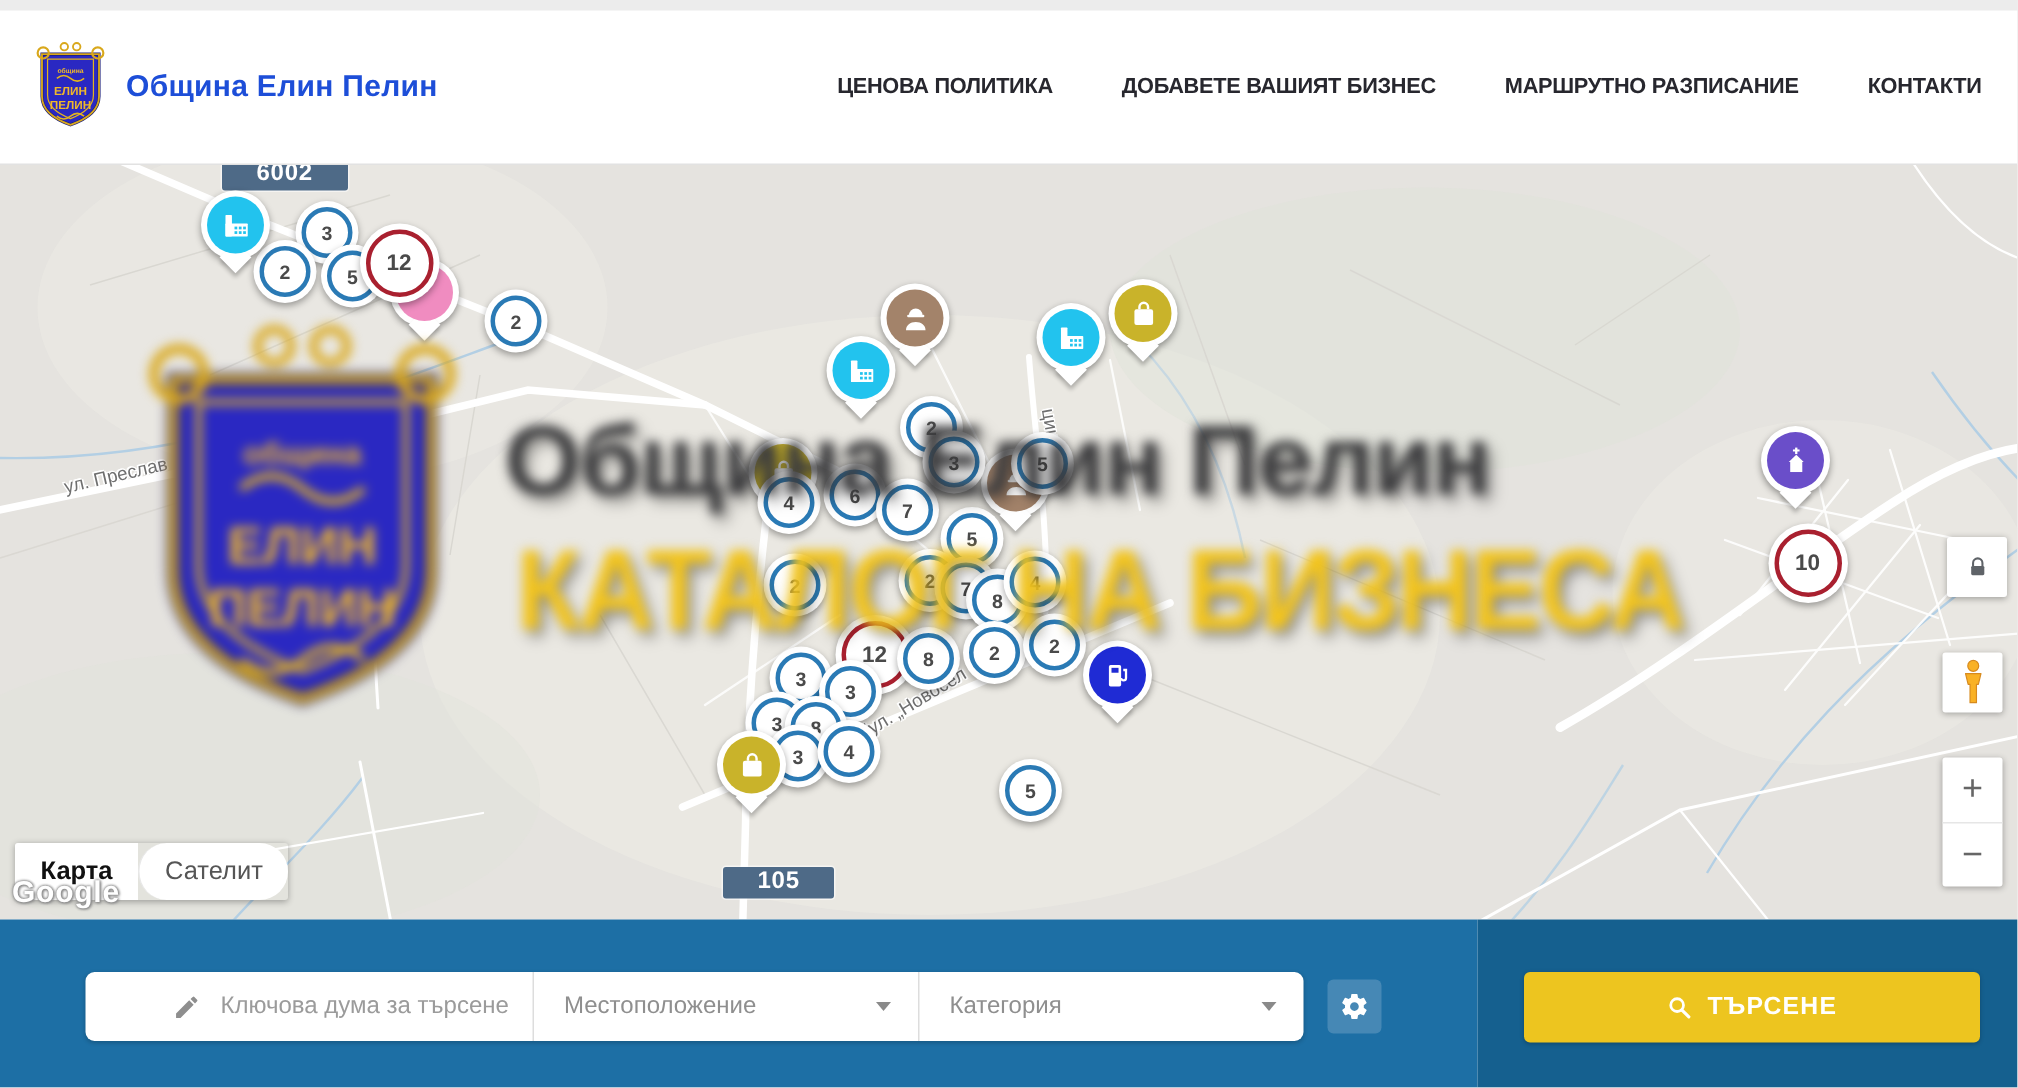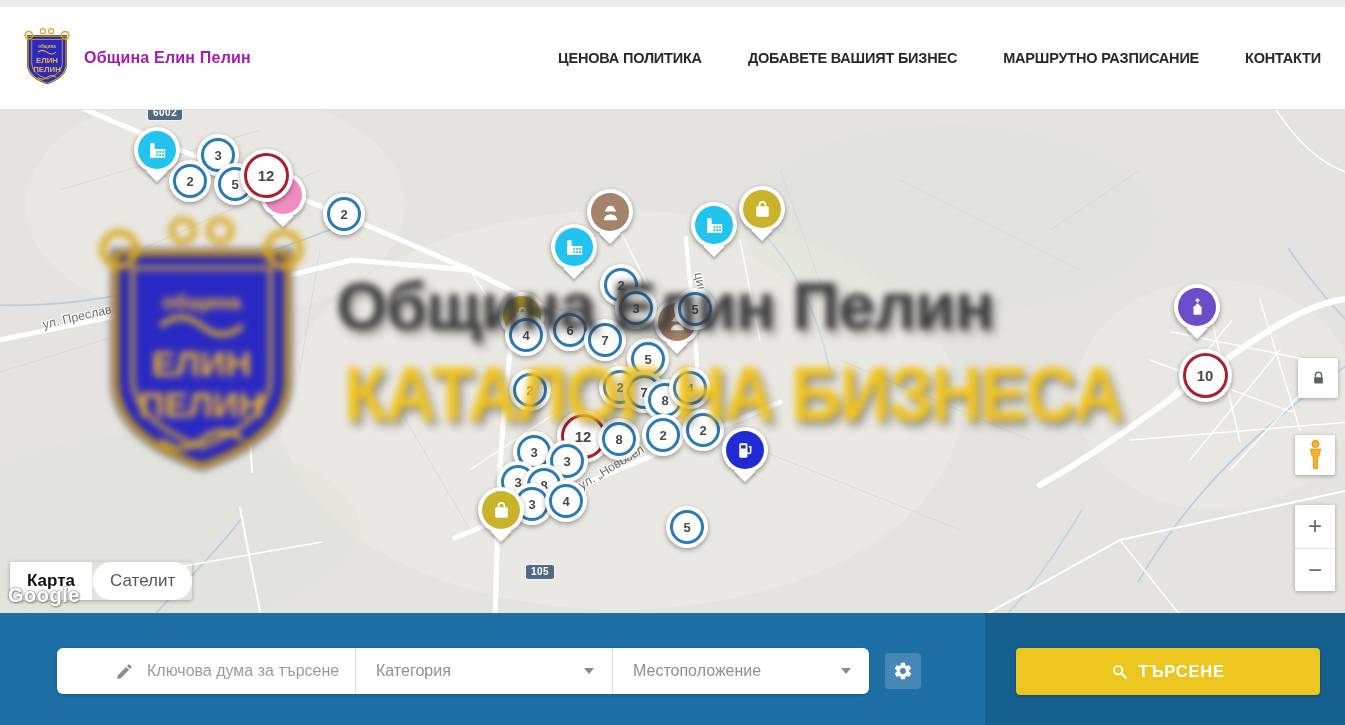--- a/index.html
+++ b/index.html
@@ -5,35 +5,35 @@
   * { margin:0; padding:0; box-sizing:border-box; }
   html,body { width:1345px; height:725px; overflow:hidden; background:#ececec;
               font-family:"Liberation Sans", sans-serif; }
   .page { position:relative; width:1345px; height:725px; background:#fff; }
 
   
   .topstrip { position:absolute; left:0; top:0; width:100%; height:7px; background:#ececec; z-index:40;}
   header { position:absolute; left:0; top:7px; width:100%; height:103px; background:#fff;
            border-bottom:1px solid #e2e2e2; z-index:30; display:flex; align-items:center; }
   .brand { display:flex; align-items:center; gap:12px; margin-left:22px; cursor:pointer; }
-  .brand-title { font-size:16px; font-weight:700; color:#a21caf; letter-spacing:.2px; }
+  .brand-title { font-size:20px; font-weight:700; color:#1d4ed8; letter-spacing:.2px; }
   .brand-subtitle { font-size:17px; font-weight:700; color:#e6b41e; letter-spacing:.4px; margin-top:2px; }
   nav { margin-left:auto; margin-right:24px; display:flex; gap:46px; }
   nav a { font-size:14.5px; font-weight:700; color:#27272e; text-decoration:none;
           letter-spacing:-.2px; cursor:pointer; white-space:nowrap; }
 
   
   .map { position:absolute; left:0; top:110px; width:1345px; height:503px; overflow:hidden;
          background:#e5e3df; cursor:grab; }
   .basemap { position:absolute; left:0; top:0; z-index:0; }
 
   .street-label { position:absolute; z-index:1; font-size:12.5px; color:#6f6f6f; white-space:nowrap;
       text-shadow:-1px 0 #fff,1px 0 #fff,0 -1px #fff,0 1px #fff,1px 1px #fff,-1px -1px #fff; }
-  .road-shield { position:absolute; z-index:1; background:#4e6a87; color:#fff; font-size:10px;
-      font-weight:700; padding:1px 5px 2px; border-radius:2px; letter-spacing:.5px;
+  .road-shield { position:absolute; z-index:1; background:#4e6a87; color:#fff; font-size:16px;
+      font-weight:700; padding:1px 23px 2px; border-radius:2px; letter-spacing:.5px;
       box-shadow:0 0 0 1px rgba(255,255,255,.55); }
 
   .layer { position:absolute; inset:0; }
   #layer-back { z-index:2; } #layer-clusters { z-index:3; } #layer-pins { z-index:4; }
   .watermark { position:absolute; inset:0; z-index:5; filter:blur(3.5px); pointer-events:none; }
   #layer-top { z-index:6; }
 
   .wm-line1 { position:absolute; left:336px; top:158px; font-size:66px; font-weight:700;
       color:#3d3d3f; letter-spacing:-1px; white-space:nowrap; text-shadow:4px 5px 7px rgba(0,0,0,.4); }
   .wm-line2 { position:absolute; left:344px; top:240px; font-size:76px; font-weight:800;
@@ -200,21 +200,21 @@
           <path d="M560 207 L625 262"></path>
             <path d="M470 160 L520 240"></path>
             <path d="M620 120 L660 200"></path>
           <path d="M740 130 L760 230"></path>
             <path d="M560 300 L470 360"></path>
         </g>
       </g>
     </svg>
 
     <div class="road-shield" style="left:148px; top:-4px;">6002</div>
-    <div class="road-shield" style="left:482px; top:455px;margin-left:44px;">105</div>
+    <div class="road-shield" style="left:482px; top:468px;">105</div>
     <div class="street-label" style="left:42px; top:200px; transform:rotate(-13deg);">ул. Преслав</div>
     <div class="street-label" style="left:568px; top:352px; transform:rotate(-31deg);">бул. „Новосел</div>
     <div class="street-label" style="left:688px; top:168px; transform:rotate(80deg);">ции“</div>
 
     <div class="layer" id="layer-back">
         <div class="pin" style="left: 260px; top: 62px; --c: #f08cc0;">
           <span class="pin-tail"></span>
                  <span class="pin-inner"></span>
         </div>
         <div class="pin" style="left: 654px; top: 189px; --c: #a3836a;">
@@ -494,25 +494,25 @@
   <div class="searchbar">
     <div class="bar-left">
       <div class="field-group">
         <div class="f-keyword">
           <svg width="19" height="19" viewBox="0 0 24 24" fill="#8e8e8e">
             <path d="M3 17.25V21h3.75L17.8 9.94l-3.75-3.75zM20.7 7a1 1 0 0 0 0-1.4L18.4 3.3a1 1 0 0 0-1.4 0l-1.8 1.83 3.75 3.75z"></path>
           </svg>
           <input type="text" placeholder="Ключова дума за търсене" style="">
         </div>
         <div class="f-select">
+          <span class="sel-label">Местоположение</span>
+          <span class="caret"></span>
+        </div>
+        <div class="f-select">
           <span class="sel-label">Категория</span>
-          <span class="caret"></span>
-        </div>
-        <div class="f-select">
-          <span class="sel-label">Местоположение</span>
           <span class="caret"></span>
         </div>
       </div>
       <button class="gear-btn">
         <svg width="20" height="20" viewBox="0 0 24 24">
           <path fill="#fff" d="M19.4 13c.04-.33.06-.66.06-1s-.02-.67-.06-1l2.1-1.65a.5.5 0 0 0 .12-.64l-2-3.46a.5.5 0 0 0-.6-.22l-2.49 1a7.3 7.3 0 0 0-1.73-1l-.38-2.65A.5.5 0 0 0 13.93 2h-4a.5.5 0 0 0-.5.42l-.37 2.65c-.63.26-1.2.6-1.74 1l-2.48-1a.5.5 0 0 0-.6.22l-2 3.46a.5.5 0 0 0 .11.64L4.47 11c-.04.33-.07.66-.07 1s.03.67.07 1l-2.11 1.65a.5.5 0 0 0-.12.64l2 3.46c.13.22.39.3.61.22l2.48-1c.54.4 1.12.74 1.74 1l.38 2.65c.04.24.25.42.5.42h4c.24 0 .45-.18.49-.42l.38-2.65a7.3 7.3 0 0 0 1.73-1l2.49 1c.22.08.48 0 .6-.22l2-3.46a.5.5 0 0 0-.12-.64zM11.93 15.5a3.5 3.5 0 1 1 0-7 3.5 3.5 0 0 1 0 7z"></path>
         </svg>
       </button>
     </div>
     <div class="bar-right">

